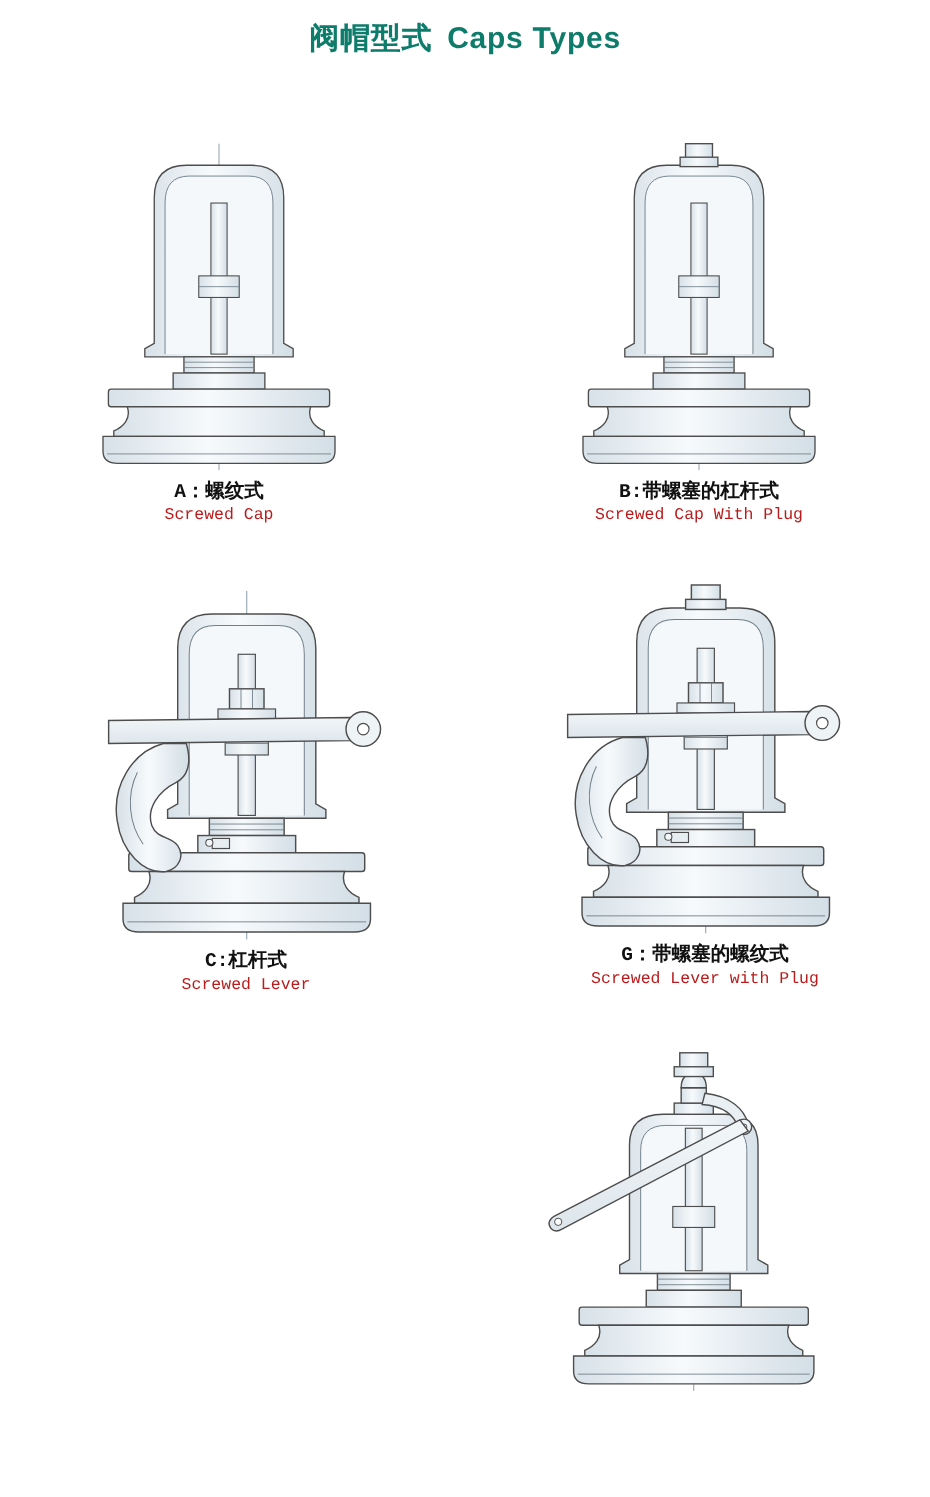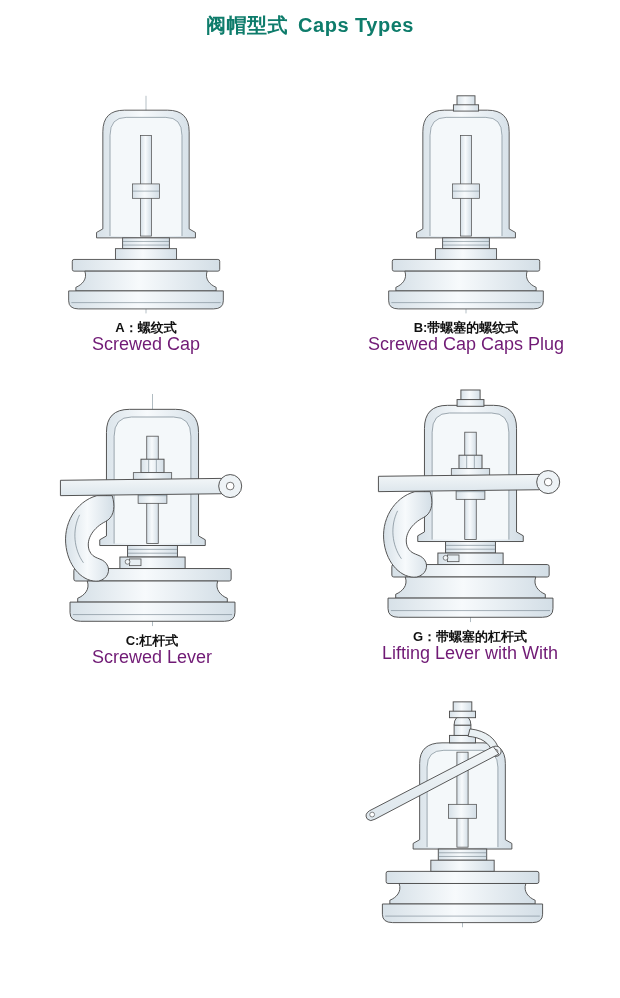--- a/index.html
+++ b/index.html
@@ -12,23 +12,23 @@
   }
   .title{
     position:absolute;top:12px;left:0;width:100%;
     text-align:center;font-size:20px;font-weight:bold;
     color:#0e7c6b;letter-spacing:0.5px;
   }
   .title .zh{margin-right:10px;}
   .fig{position:absolute;text-align:center;}
   .fig svg{display:block;margin:0 auto;}
   figure{margin:0;padding:0;}
-  figcaption{margin-top:3px;}
+  figcaption{margin-top:3px;font-family:Liberation Mono, monospace;}
   .lab-zh{font-size:13px;font-weight:bold;color:#111;line-height:16px;}
-  .lab-en{font-size:18px;color:#701a75;line-height:16px;}
+  .lab-en{font-size:11px;color:#b91c1c;line-height:16px;}
   .defs-holder{position:absolute;width:0;height:0;overflow:hidden;}
 </style>
 </head>
 <body>
 
 <div class="page">
 
   <svg class="defs-holder" aria-hidden="true">
     <defs>
       <linearGradient id="gcyl" x1="0" x2="1" y1="0" y2="0">
@@ -120,26 +120,26 @@
   </figure>
 
   <figure class="fig" style="left:356px;top:94px;width:220px;">
     <svg viewBox="0 0 220 248" width="198" height="223">
       <use href="#cl"></use>
       <use href="#capA"></use>
       <use href="#plugHex"></use>
       <use href="#bonnet"></use>
     </svg>
     <figcaption>
-      <div class="lab-zh">B:带螺塞的螺纹式</div>
-      <div class="lab-en">Screwed Cap Caps Plug</div>
+      <div class="lab-zh">B:带螺塞的杠杆式</div>
+      <div class="lab-en">Screwed Cap With Plug</div>
     </figcaption>
   </figure>
 
-  <figure class="fig" style="left:42px;top:392px;width:220px;">
+  <figure class="fig" style="left:54px;top:392px;width:220px;">
     <svg viewBox="0 0 220 248" width="211" height="238">
       <use href="#cl"></use>
       <use href="#capA"></use>
       <use href="#bonnet"></use>
       <use href="#leverC"></use>
     </svg>
     <figcaption>
       <div class="lab-zh">C:杠杆式</div>
       <div class="lab-en">Screwed Lever</div>
     </figcaption>
@@ -147,22 +147,22 @@
 
   <figure class="fig" style="left:360px;top:388px;width:220px;">
     <svg viewBox="0 0 220 248" width="211" height="238">
       <use href="#cl"></use>
       <use href="#capA"></use>
       <use href="#plugHex"></use>
       <use href="#bonnet"></use>
       <use href="#leverC"></use>
     </svg>
     <figcaption>
-      <div class="lab-zh">G：带螺塞的杠杆式</div>
-      <div class="lab-en">Lifting Lever with With</div>
+      <div class="lab-zh">G：带螺塞的螺纹式</div>
+      <div class="lab-en">Screwed Lever with Plug</div>
     </figcaption>
   </figure>
 
 
   <figure class="fig" style="left:352px;top:700px;width:220px;">
     <svg viewBox="0 0 220 248" width="205" height="231">
       <use href="#cl"></use>
       <use href="#capDE"></use>
       <use href="#bonnet"></use>
       <use href="#packGland"></use>

